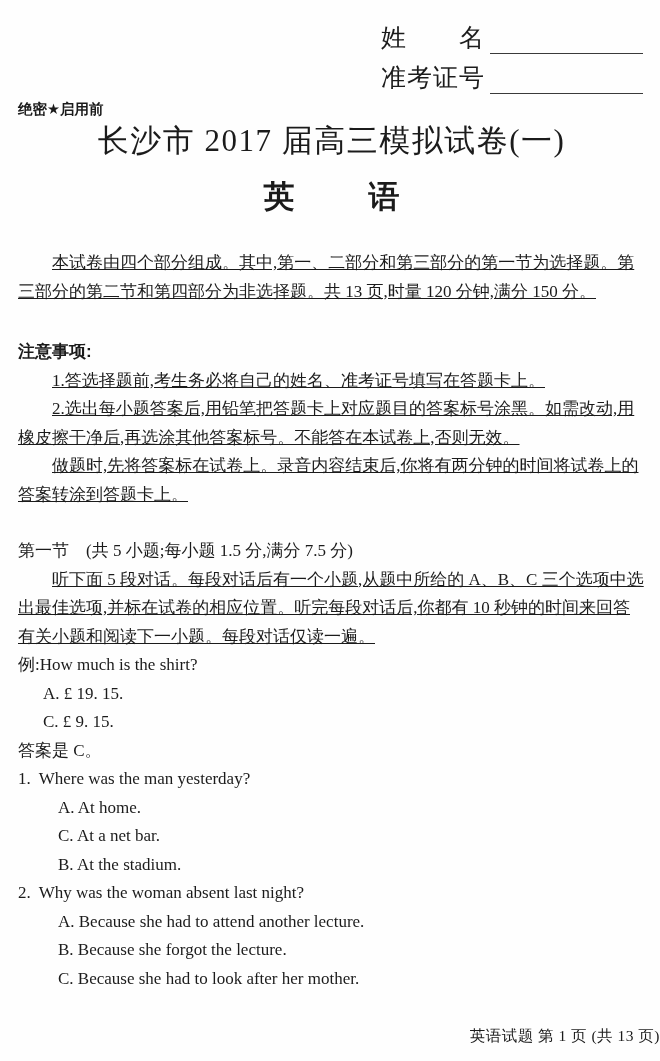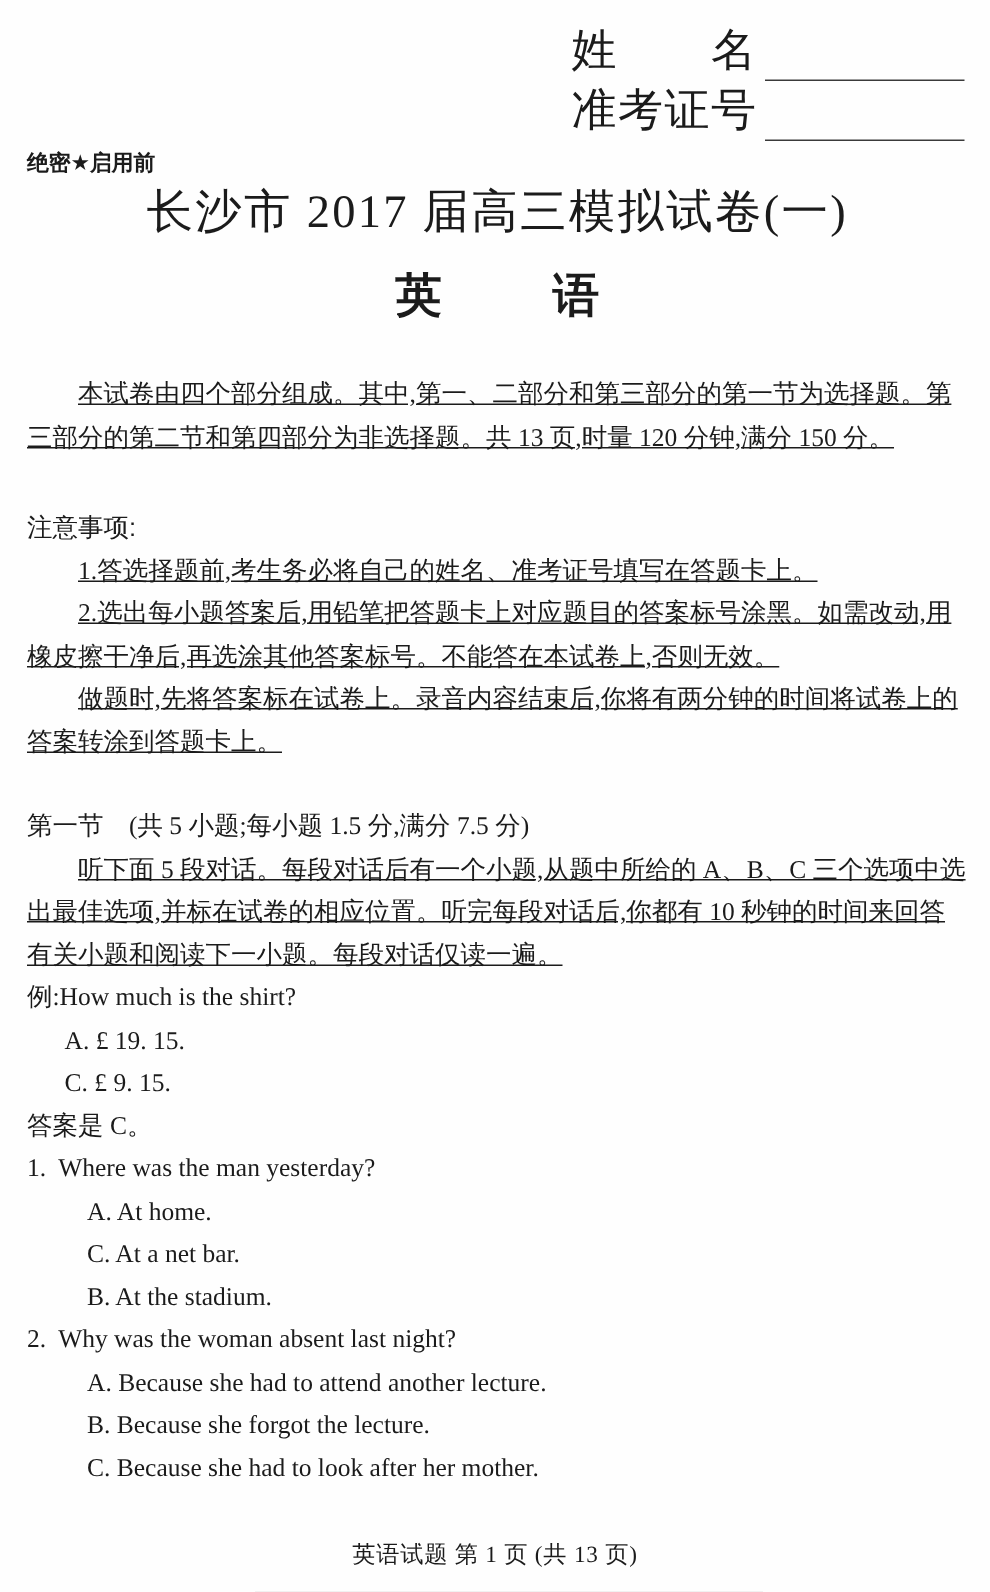--- a/index.html
+++ b/index.html
@@ -8,21 +8,21 @@
     width:660px; height:1061px;
     margin:0 auto;
     background:#fefefe;
     color:#1b1b1b;
     font-family:"Liberation Serif","DejaVu Serif",serif;
     overflow:hidden;
     box-sizing:border-box;
     padding:14px 15px 0 18px;
   }
   .header-fields { width:262px; margin-left:auto; margin-right:2px; }
-  .field-row { display:flex; align-items:flex-end; height:40px; font-size:30px; }
+  .field-row { display:flex; align-items:flex-end; height:40px; font-size:25px; }
   .field-label { white-space:pre; letter-spacing:1px; }
   .field-line { flex:1; border-bottom:1.5px solid #3a3a3a; height:34px; margin-left:5px; }
 
   .secrecy {
     font-family:"Liberation Sans","DejaVu Sans",sans-serif;
     font-weight:bold; font-size:14.5px;
     margin-top:5px; line-height:20px;
   }
   .doc-title {
     text-align:center; font-weight:normal;
@@ -32,37 +32,37 @@
   .subject {
     display:flex; justify-content:center; gap:74px;
     font-family:"Liberation Sans","DejaVu Sans",sans-serif;
     font-weight:bold; font-size:31px; line-height:40px;
     margin-top:16px;
   }
   .para { font-size:17px; line-height:28.5px; margin:0; }
   .indent { text-indent:2em;text-decoration:underline; }
   .bold-head {
     font-family:"Liberation Sans","DejaVu Sans",sans-serif;
-    font-weight:normal;
+    font-weight:bold;
   }
   .mt-section { margin-top:32px; }
   .mt-sec2 { margin-top:28px; }
 
   .example-options { display:flex; padding-left:25px; font-size:17px; line-height:28.5px;flex-direction:column; }
   .ex-opt { display:inline-block; }
   .ex-opt-a { width:214px; }
   .ex-opt-b { width:215px; }
 
   .q-line { display:flex; }
   .q-num { margin-right:8px; }
   .option-line { padding-left:40px; }
 
   .footer {
     position:absolute; left:0; right:0; bottom:14px;
-    text-align:center; font-size:15.5px; letter-spacing:0.5px;
+    text-align:right; font-size:15.5px; letter-spacing:0.5px;
   }
 </style>
 </head>
 <body>
 
 <div class="page">
 
   <div class="header-fields">
     <div class="field-row">
       <span class="field-label">姓　　名</span>

